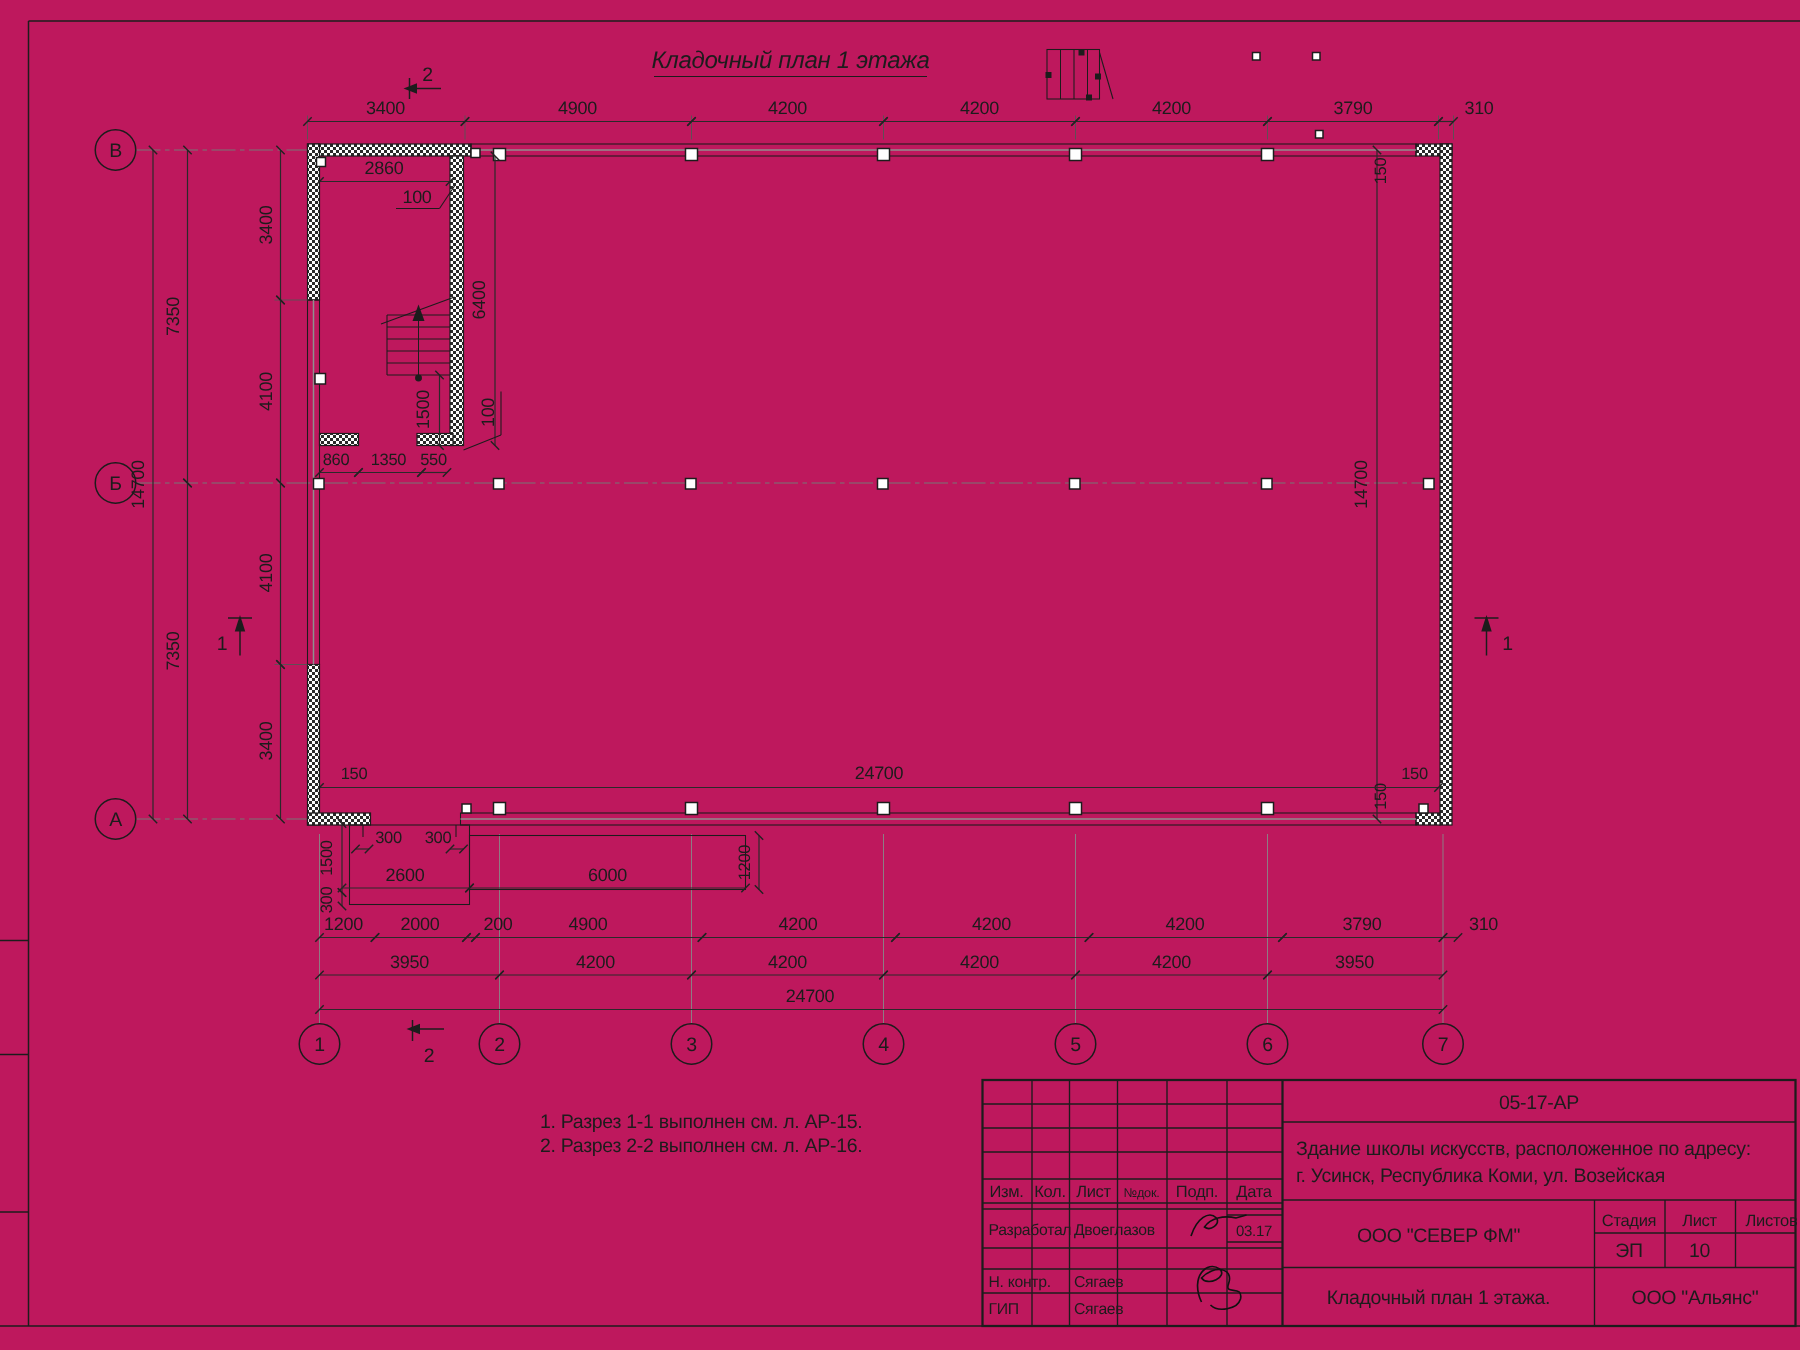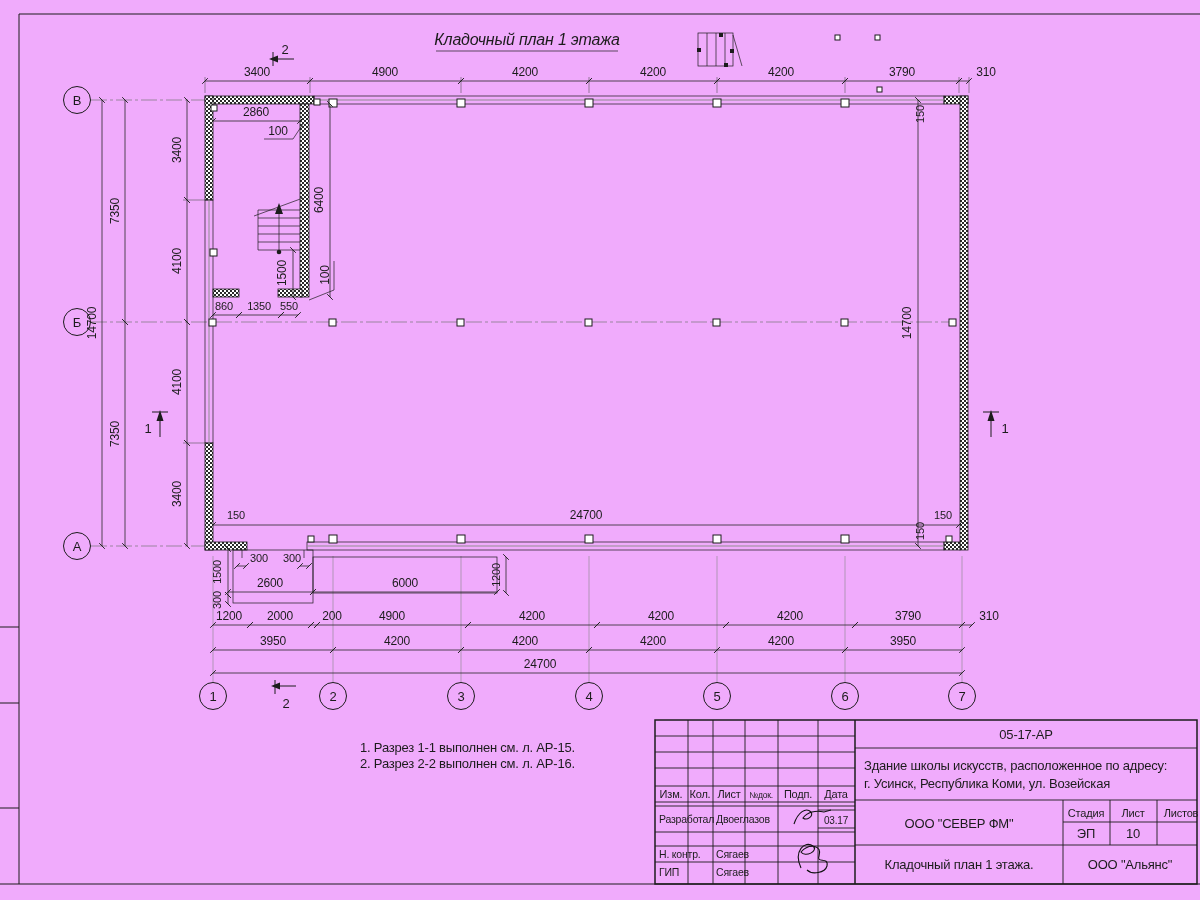--- a/index.html
+++ b/index.html
@@ -1,16 +1,16 @@
 <!DOCTYPE html>
 <html><head>
 <meta charset="utf-8">
 <style>
   html,body{margin:0;padding:0;background:#ffffff;}
-  .sheet{position:relative;width:1200px;height:900px;background:#f0abfc;overflow:hidden;
+  .sheet{position:relative;width:1200px;height:900px;background:#be185d;overflow:hidden;
          font-family:"Liberation Sans", sans-serif;text-decoration:underline;}
   svg{position:absolute;left:0;top:0;}
   svg text{fill:#1c1c1c;font-family:"Liberation Sans", sans-serif;letter-spacing:-0.2px;}
   .ln{stroke:#1c1c1c;stroke-width:1;fill:none;}
   .thin{stroke:#1c1c1c;stroke-width:0.7;fill:none;}
   .gray{stroke:#8f8f8f;stroke-width:1;fill:none;}
   .wall{fill:url(#hatch);stroke:#1c1c1c;stroke-width:0.8;}
   .col{fill:#ffffff;stroke:#1c1c1c;stroke-width:1;}
   .dot{fill:#1c1c1c;stroke:none;}
   .dim{stroke:#2a2a2a;stroke-width:0.8;fill:none;marker-start:url(#tk);marker-end:url(#tk);}

